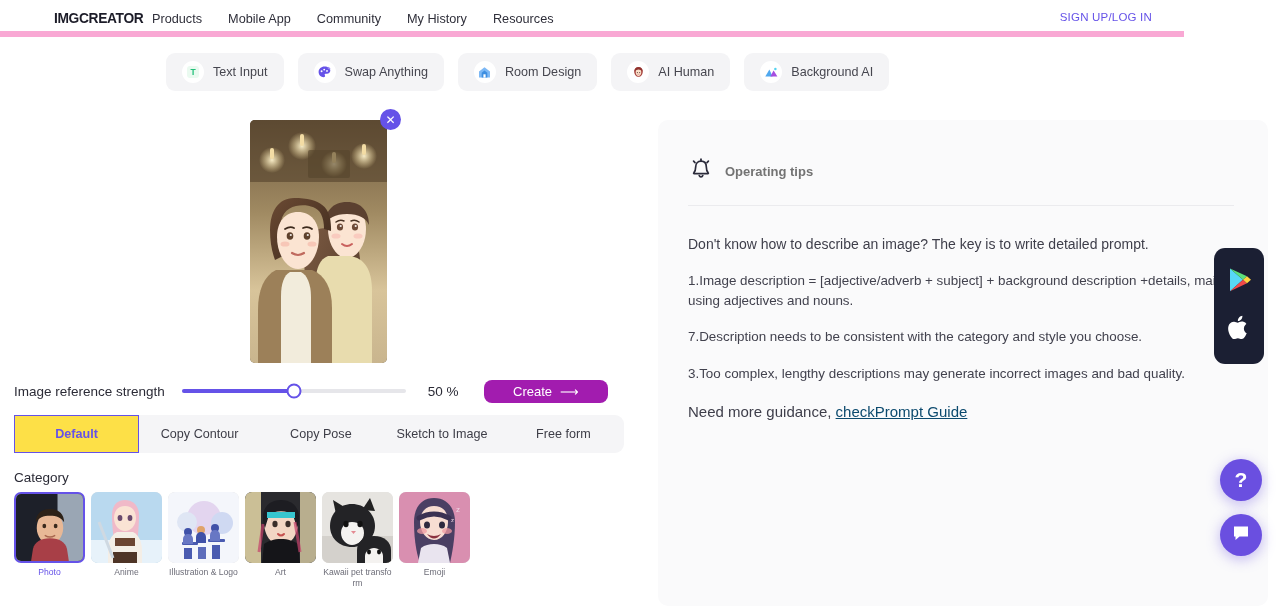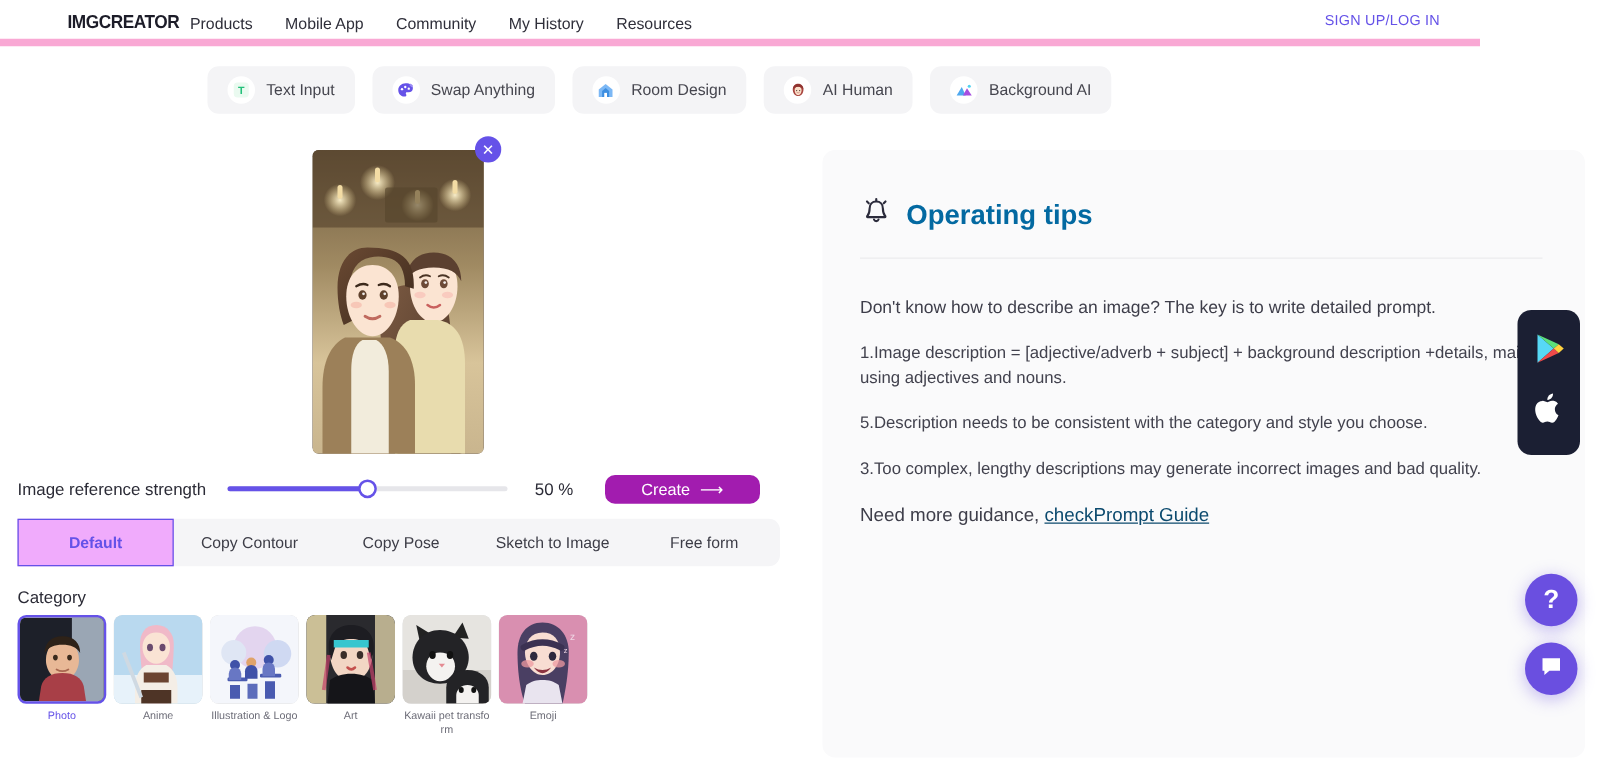--- a/index.html
+++ b/index.html
@@ -123,21 +123,21 @@
     background: #f5f5f7; border-radius: 9px;
     display: flex; align-items: center;
   }
   .submode-item {
     flex: 1; height: 38px;
     display: flex; align-items: center; justify-content: center;
     font-size: 12.6px; color: #3d3d47; cursor: pointer;
     white-space: nowrap;
   }
   .submode-item.active {
-    background: #f0abfc; border: 1.5px solid #6552e8;
+    background: #fde047; border: 1.5px solid #6552e8;
     border-radius: 0; color: #6552e8; font-weight: bold;
     flex: 0 0 125px;
   }
 
   
   .cat-title {
     position: absolute; left: 14px; top: 470px;
     font-size: 13.5px; color: #2b2b36;
   }
   .cat-row {
@@ -163,21 +163,21 @@
   
   .tips {
     position: absolute; left: 658px; top: 120px;
     width: 610px; height: 486px;
     background: #fafafb; border-radius: 10px;
     padding: 36px 34px 0 30px;
   }
   .tips-head {
     display: flex; align-items: center; gap: 11px;
   }
-  .tips-title { font-size: 22px; font-weight: bold; color: #0369a1; }
+  .tips-title { font-size: 13px; font-weight: bold; color: #737373; }
   .tips-divider {
     margin-top: 19px; height: 1px; background: #ebebee;
   }
   .tips-lead {
     margin-top: 28px; font-size: 14px; color: #3e3e4a;
     line-height: 1.52;
   }
   .tips-p {
     margin-top: 16px; font-size: 13.4px; color: #42424e;
     line-height: 1.5;
@@ -508,21 +508,21 @@
         <path d="M5.6 5.2L7 6.6M20.4 5.2L19 6.6" stroke="#2b2b3b" stroke-width="1.7" stroke-linecap="round"></path>
       </svg>
     </span>
     <span class="tips-title">Operating tips</span>
   </div>
 
   <div class="tips-divider"></div>
 
   <div class="tips-lead">Don't know how to describe an image? The key is to write detailed prompt.</div>
   <div class="tips-p">1.Image description = [adjective/adverb + subject] + background description +details, mainly using adjectives and nouns.</div>
-  <div class="tips-p">5.Description needs to be consistent with the category and style you choose.</div>
+  <div class="tips-p">7.Description needs to be consistent with the category and style you choose.</div>
   <div class="tips-p">3.Too complex, lengthy descriptions may generate incorrect images and bad quality.</div>
 
   <div class="tips-foot">
     <span>Need more guidance, </span><span class="tips-link">checkPrompt Guide</span>
   </div>
 </div>
 
 <div class="store-pill">
   <span>
     <svg width="26" height="28" viewBox="0 0 26 28">

